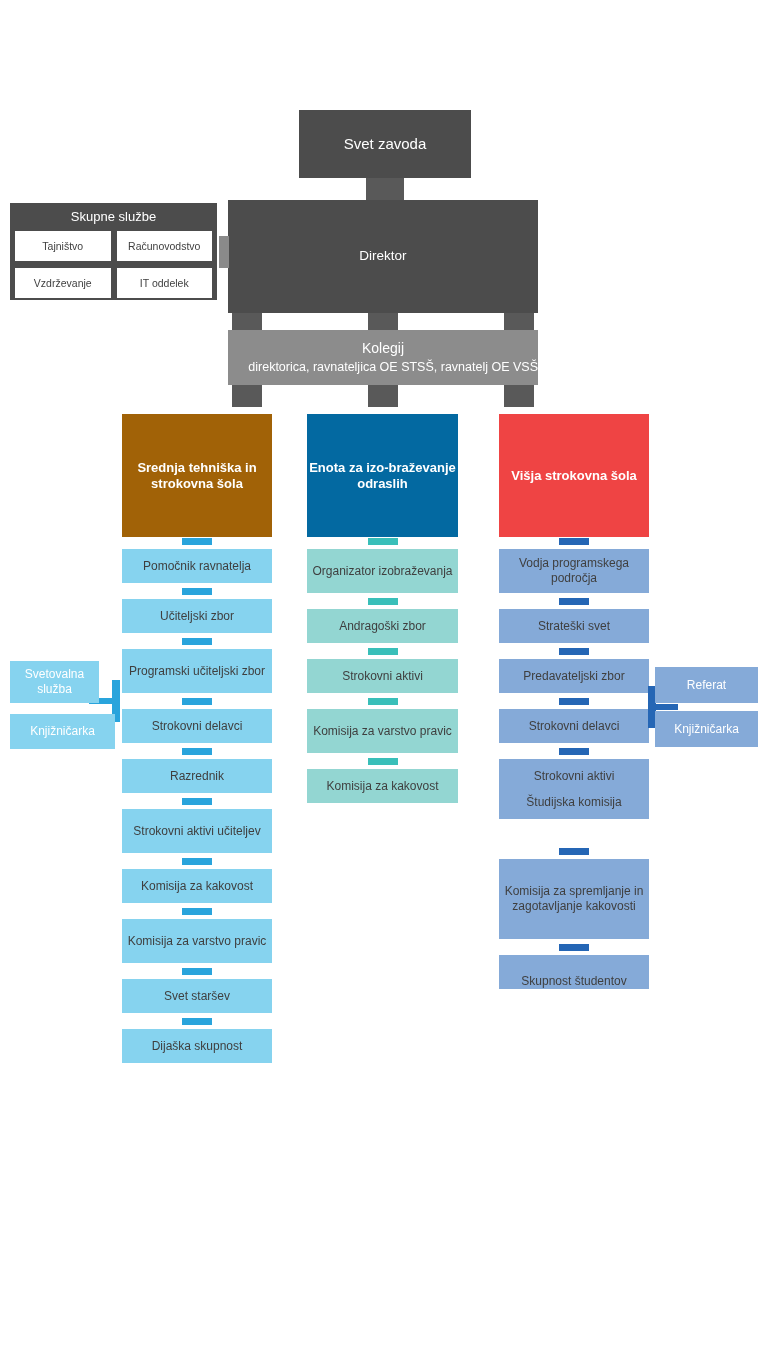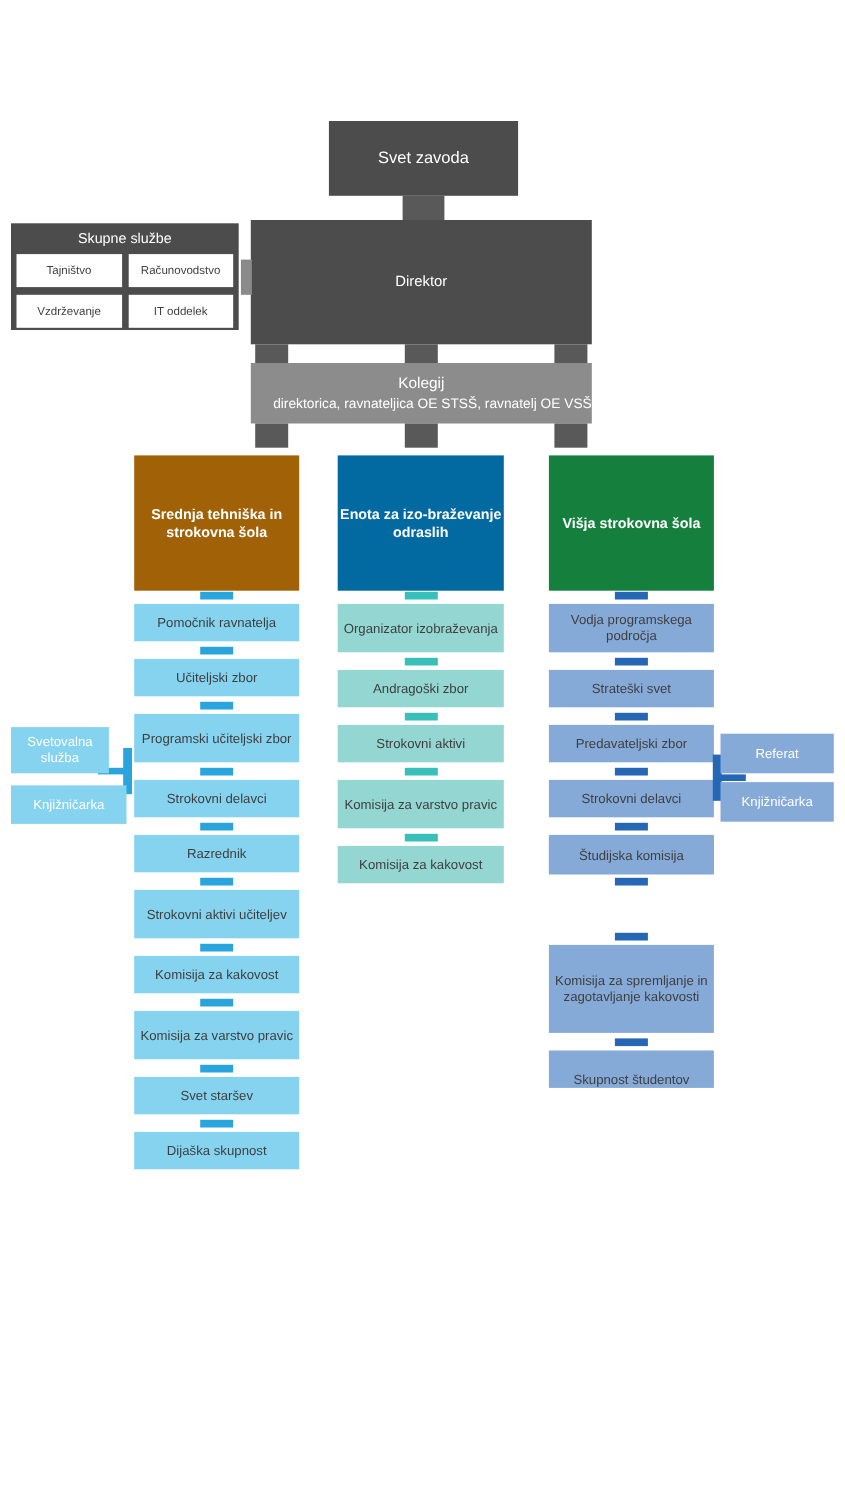--- a/index.html
+++ b/index.html
@@ -110,21 +110,21 @@
   .conn-k3 { left: 504px; top: 385px; width: 30px; height: 22px; }
 
   
   .col-header {
     font-weight: bold;
     color: #ffffff;
     font-size: 13px;
   }
   #hdr-stss { left: 122px; top: 414px; width: 150px; height: 123px; background: #a16207; }
   #hdr-eiz  { left: 307px; top: 414px; width: 151px; height: 123px; background: #0369a1; }
-  #hdr-vss  { left: 499px; top: 414px; width: 150px; height: 123px; background: #15803d; }
+  #hdr-vss  { left: 499px; top: 414px; width: 150px; height: 123px; background: #ef4444; }
 
   
   .item {
     font-size: 12px;
     color: #3f3f3f;
   }
   .col-a .item { background: #86d3ef; }
   .col-b .item { background: #93d6d2; }
   .col-c .item { background: #85aad8; }
 
@@ -278,21 +278,21 @@
       </div>
       <div class="tick" style="left: 559px; top: 698px; width: 30px; height: 7px;"></div>
       <div class="node item" style="left: 499px; top: 709px; width: 150px; height: 34px;">
         <span>Strokovni delavci</span>
       </div>
       <div class="tick" style="left: 559px; top: 748px; width: 30px; height: 7px;"></div>
       <div class="node item" style="left: 499px; top: 759px; width: 150px; height: 34px;">
         <span>Strokovni aktivi</span>
       </div>
       <div class="tick" style="left: 559px; top: 798px; width: 30px; height: 7px;"></div>
-      <div class="node item" style="left: 499px; top: 761px; width: 150px; height: 34px;">
+      <div class="node item" style="left: 499px; top: 785px; width: 150px; height: 34px;">
         <span>Študijska komisija</span>
       </div>
       <div class="tick" style="left: 559px; top: 848px; width: 30px; height: 7px;"></div>
       <div class="node item" style="left: 499px; top: 859px; width: 150px; height: 80px;">
         <span>Komisija za spremljanje in zagotavljanje kakovosti</span>
       </div>
       <div class="tick" style="left: 559px; top: 944px; width: 30px; height: 7px;"></div>
       <div class="node item" style="left: 499px; top: 955px; width: 150px; height: 34px; align-items: flex-end;">
         <span>Skupnost študentov</span>
       </div>

